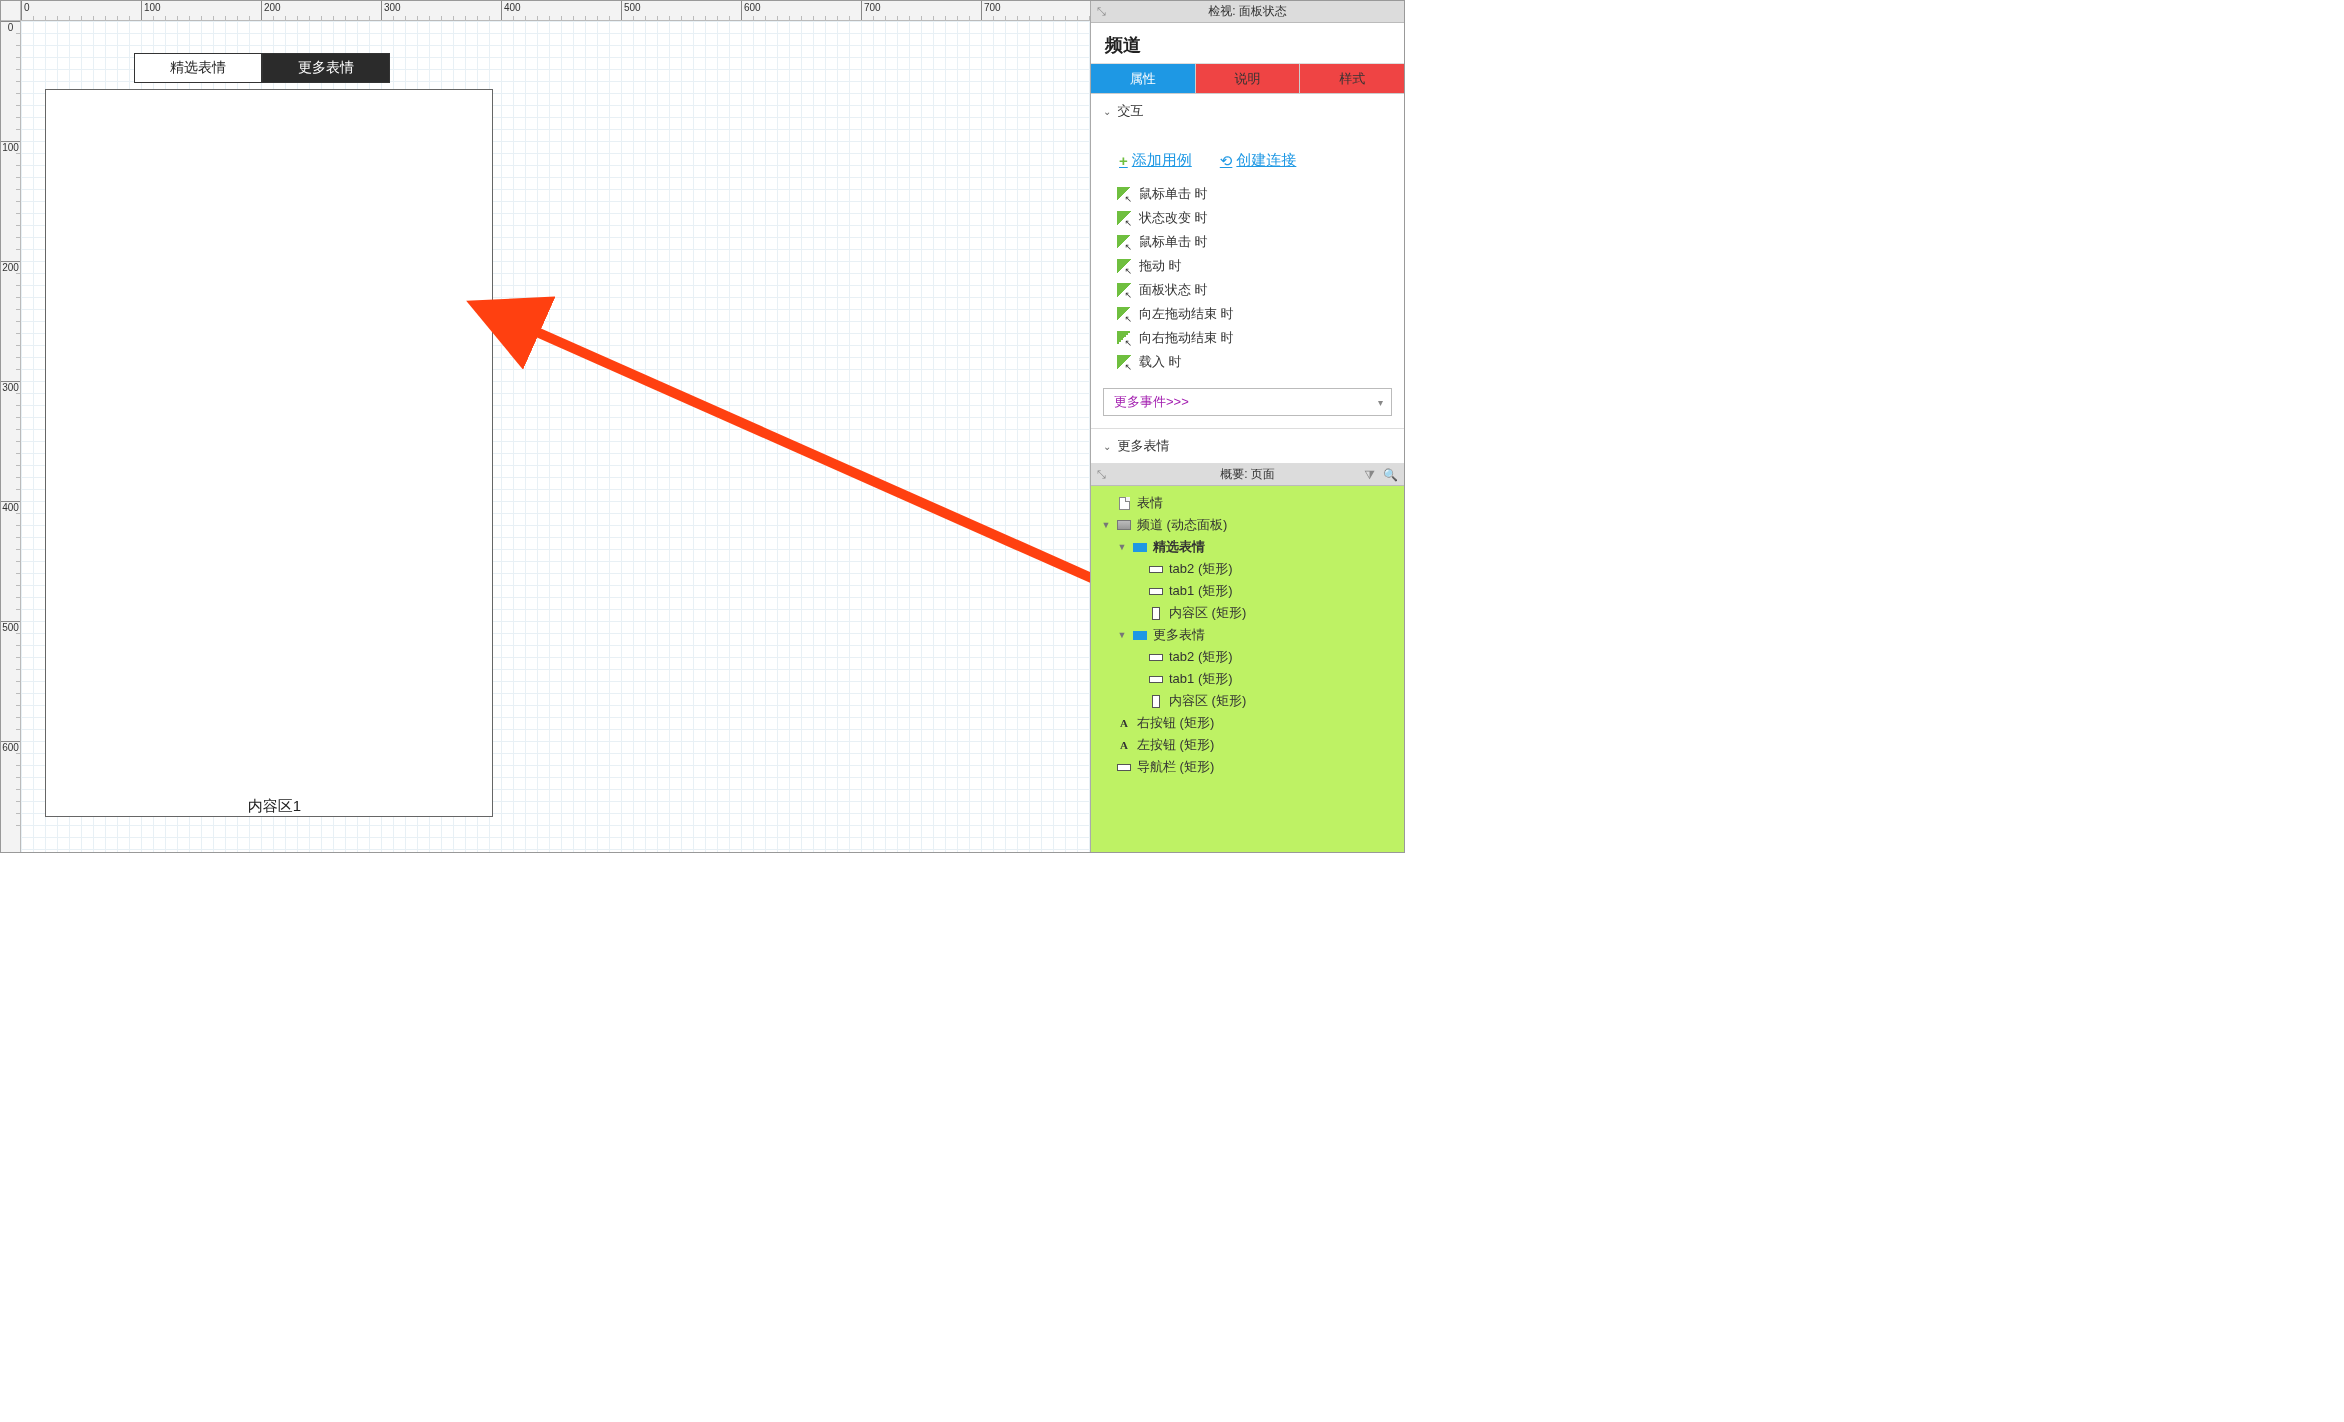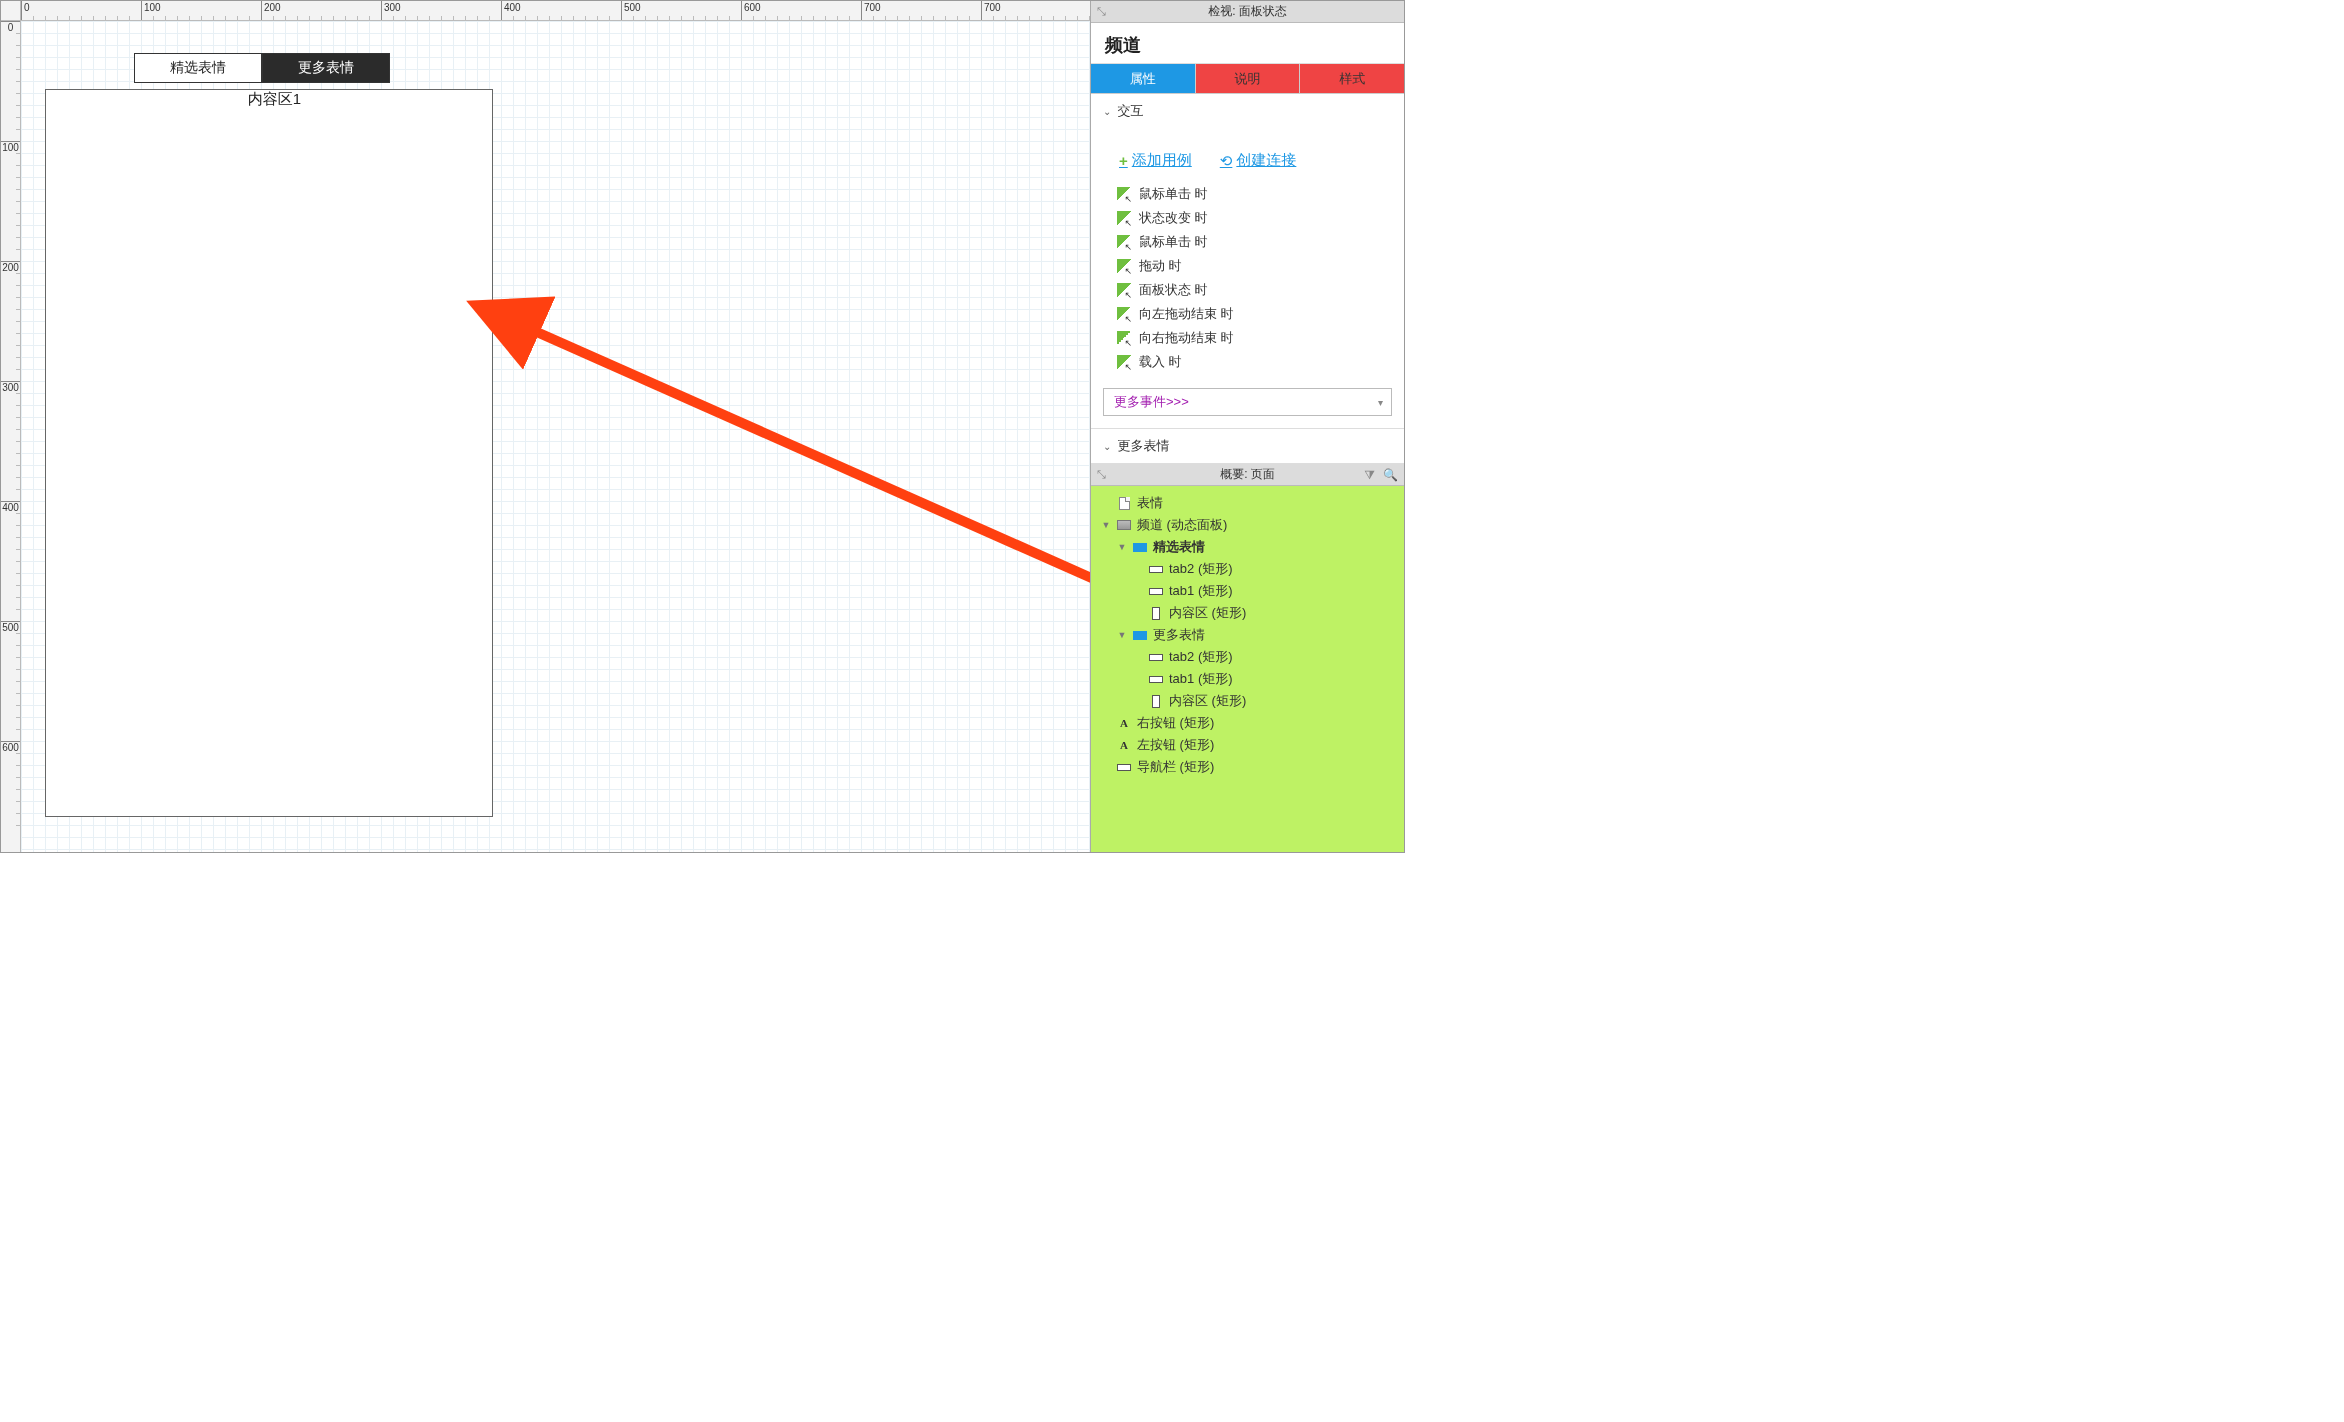--- a/index.html
+++ b/index.html
@@ -30,21 +30,21 @@
     linear-gradient(90deg, #e8f0f5 1px, transparent 1px);
   background-size: 12px 12px;
 }
 .page { position: absolute; left: 0; top: 0; }
 
 .tabs-widget { position: absolute; display: flex; }
 .tabs-widget .tab { width: 128px; height: 30px; display: flex; align-items: center; justify-content: center; font-size: 14px; border: 1px solid #333; }
 .tabs-widget .tab.inactive { background: #fff; color: #222; }
 .tabs-widget .tab.active { background: #2b2b2b; color: #fff; }
 
-.content-box { position: absolute; background: #fff; border: 1px solid #666; display: flex; align-items: flex-start; justify-content: center; font-size: 15px; color: #222; padding-left: 11px; }
+.content-box { position: absolute; background: #fff; border: 1px solid #666; display: flex; align-items: flex-end; justify-content: center; font-size: 15px; color: #222; padding-left: 11px; }
 
 .arrow-overlay { position: absolute; pointer-events: none; z-index: 5; }
 
 
 .inspector { width: 314px; background: #f5f5f5; border-left: 1px solid #aaa; display: flex; flex-direction: column; font-size: 13px; }
 .panel-title { height: 22px; background: #dcdcdc; border-bottom: 1px solid #bbb; display: flex; align-items: center; justify-content: center; font-size: 12px; color: #333; position: relative; }
 .panel-title .pin { position: absolute; left: 6px; color: #888; font-size: 11px; }
 .panel-title .tools { position: absolute; right: 6px; display: flex; gap: 8px; color: #888; font-size: 12px; }
 
 .sel-name { padding: 10px 14px 6px 14px; font-size: 18px; font-weight: 600; color: #222; background: #fff; border-bottom: 1px solid #ddd; }

